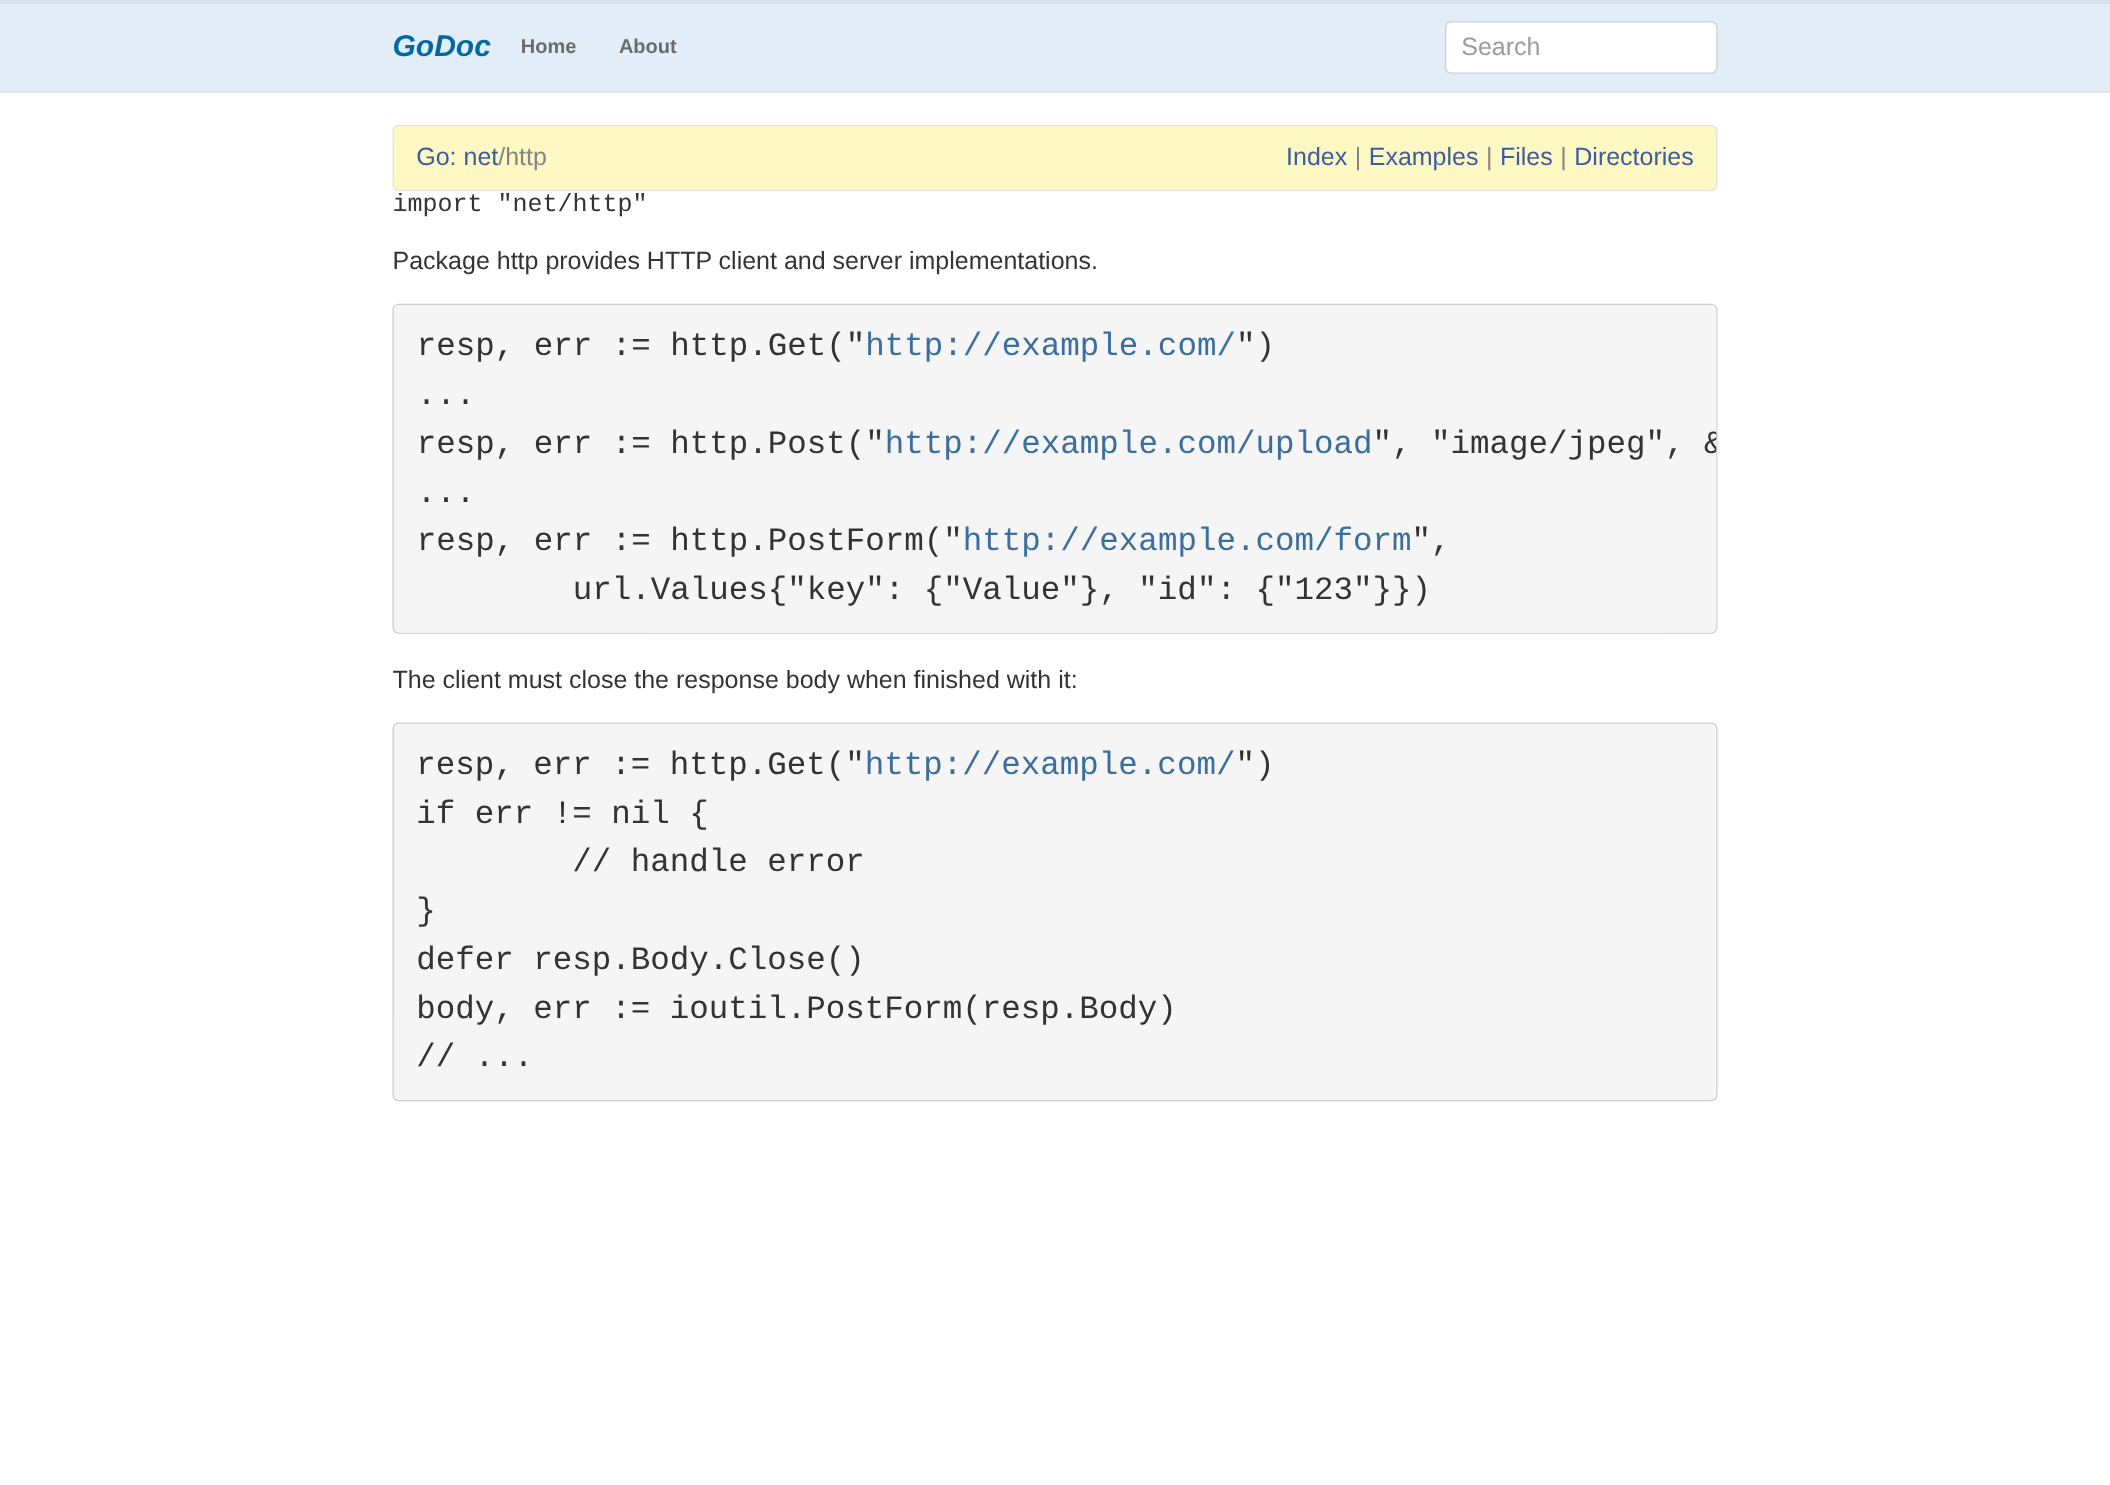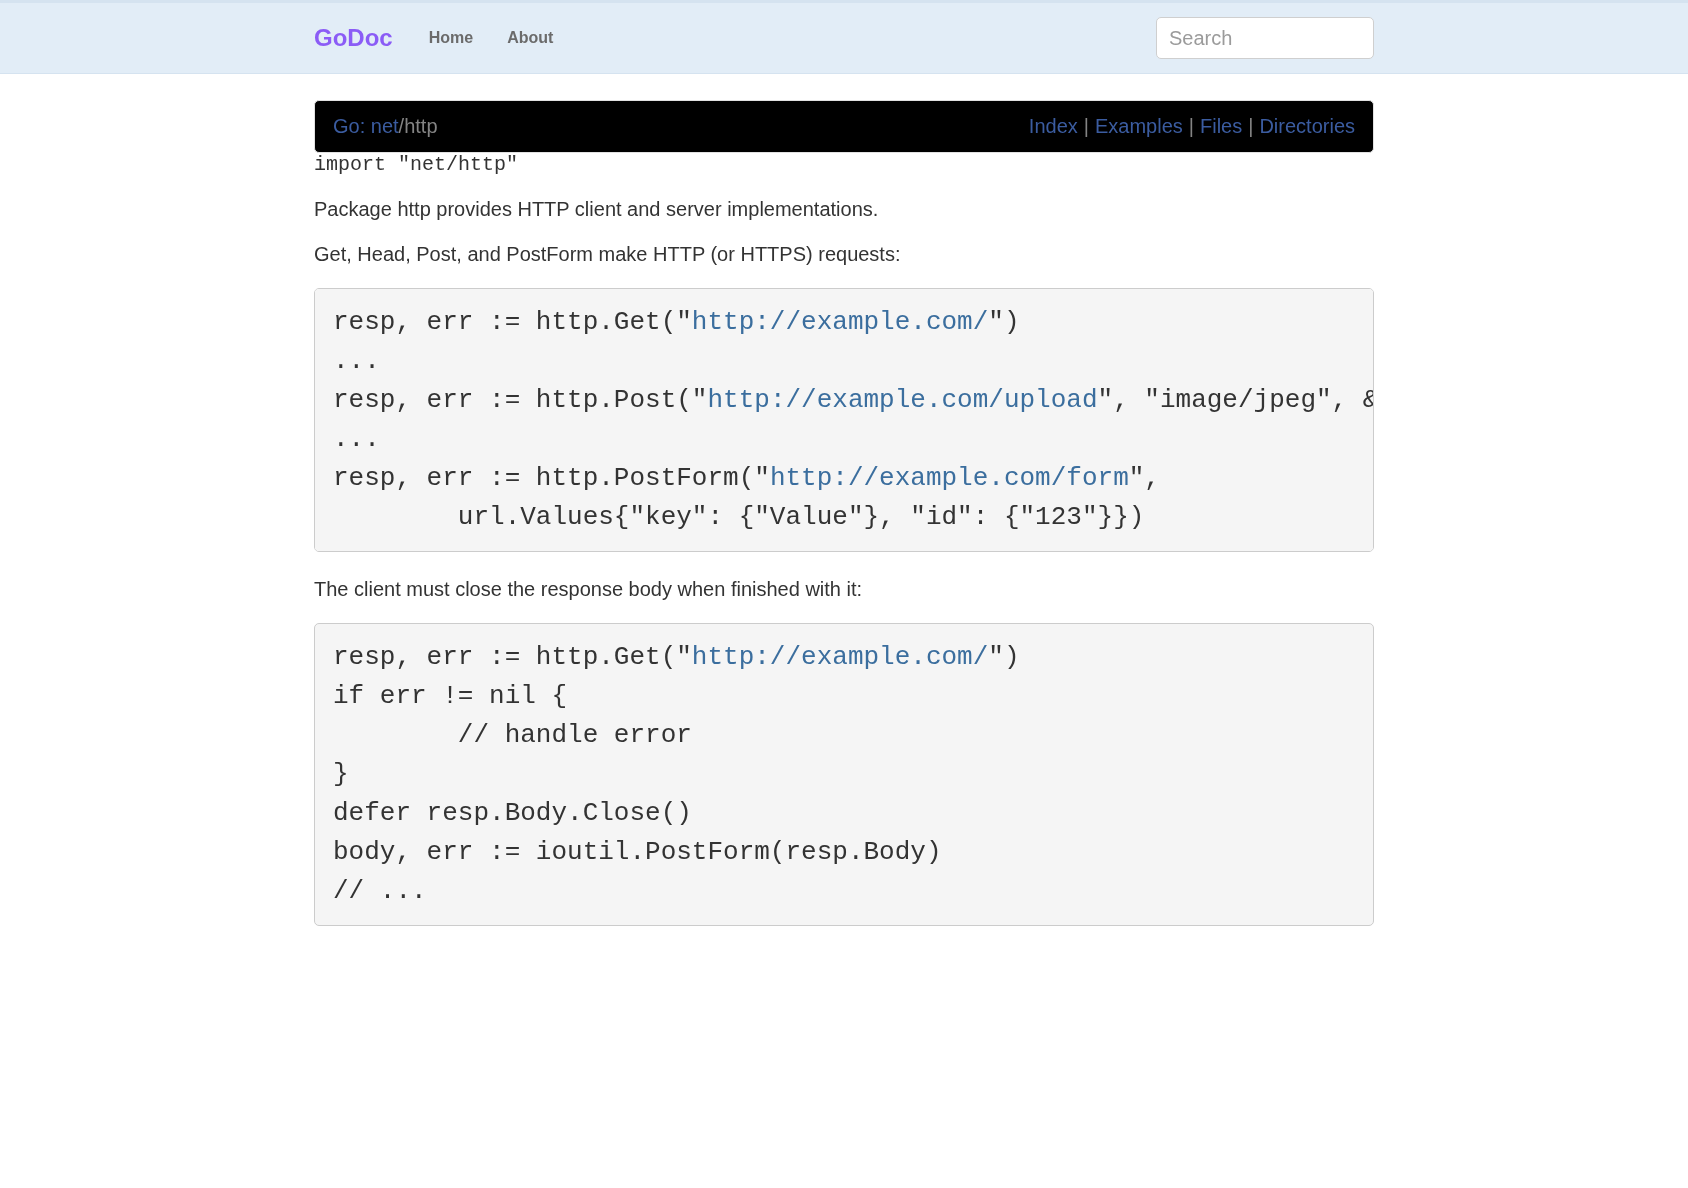--- a/index.html
+++ b/index.html
@@ -21,22 +21,23 @@
     margin: 0 auto;
     padding: 0 10px;
   }
   .topbar-inner {
     display: flex;
     align-items: center;
   }
   .brand {
     font-weight: 700;
     font-size: 24px;
-    color: #8b5cf6;
-    margin-right: 36px;
+    color: #0369a1;
+    margin-right: 24px;
+    font-style: italic;
   }
   .navlink {
     color: #6b6b6b;
     font-size: 16px;
     margin-right: 34px;
     cursor: pointer;
     font-weight: bold;
   }
   .spacer { flex: 1; }
   .search {
@@ -48,21 +49,21 @@
     font-size: 20px;
     padding: 6px 12px;
     color: #555;
   }
   .search::placeholder { color: #9b9b9b; }
 
   .subnav {
     margin-top: 26px;
     border: 1px solid #e1e1e1;
     border-radius: 5px;
-    background: #000000;
+    background: #fef9c3;
     padding: 14px 18px;
     display: flex;
     align-items: flex-end;
     font-size: 20px;
   }
   .subnav .left .link { color: #3B5CA0; }
   .subnav .left .sep  { color: #848484; }
   .subnav .left .cur  { color: #848484; }
   .subnav .right { margin-left: auto; }
   .subnav .right a { color: #3B5CA0; cursor: pointer; }
@@ -122,21 +123,20 @@
     </span>
     <span class="right">
       <a>Index</a><span class="bar">|</span><a>Examples</a><span class="bar">|</span><a>Files</a><span class="bar">|</span><a>Directories</a>
     </span>
   </div>
 
 
   <p class="import mono">import "net/http"</p>
 
   <p class="desc">Package http provides HTTP client and server implementations.</p>
-  <p class="desc">Get, Head, Post, and PostForm make HTTP (or HTTPS) requests:</p>
 
   <pre class="codeblock"><span class="inline">resp, err := http.Get("</span><span class="inline" style="color:#3B6E9E">http://example.com/</span><span class="inline">")</span>
 <span class="inline">...</span>
 <span class="inline">resp, err := http.Post("</span><span class="inline" style="color:#3B6E9E">http://example.com/upload</span><span class="inline">", "image/jpeg", &amp;buf)</span>
 <span class="inline">...</span>
 <span class="inline">resp, err := http.PostForm("</span><span class="inline" style="color:#3B6E9E">http://example.com/form</span><span class="inline">",</span>
 <span class="inline">        url.Values{"key": {"Value"}, "id": {"123"}})</span></pre>
 
   <p class="desc">The client must close the response body when finished with it:</p>
 

